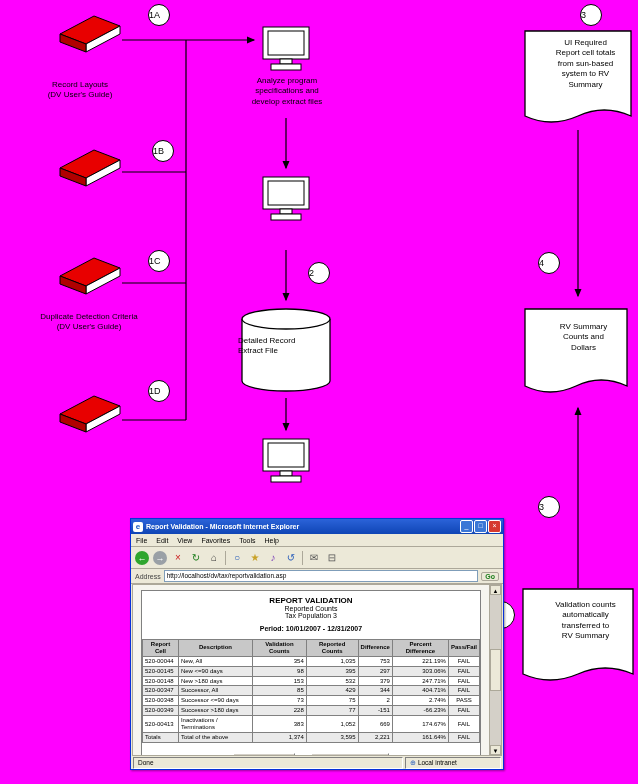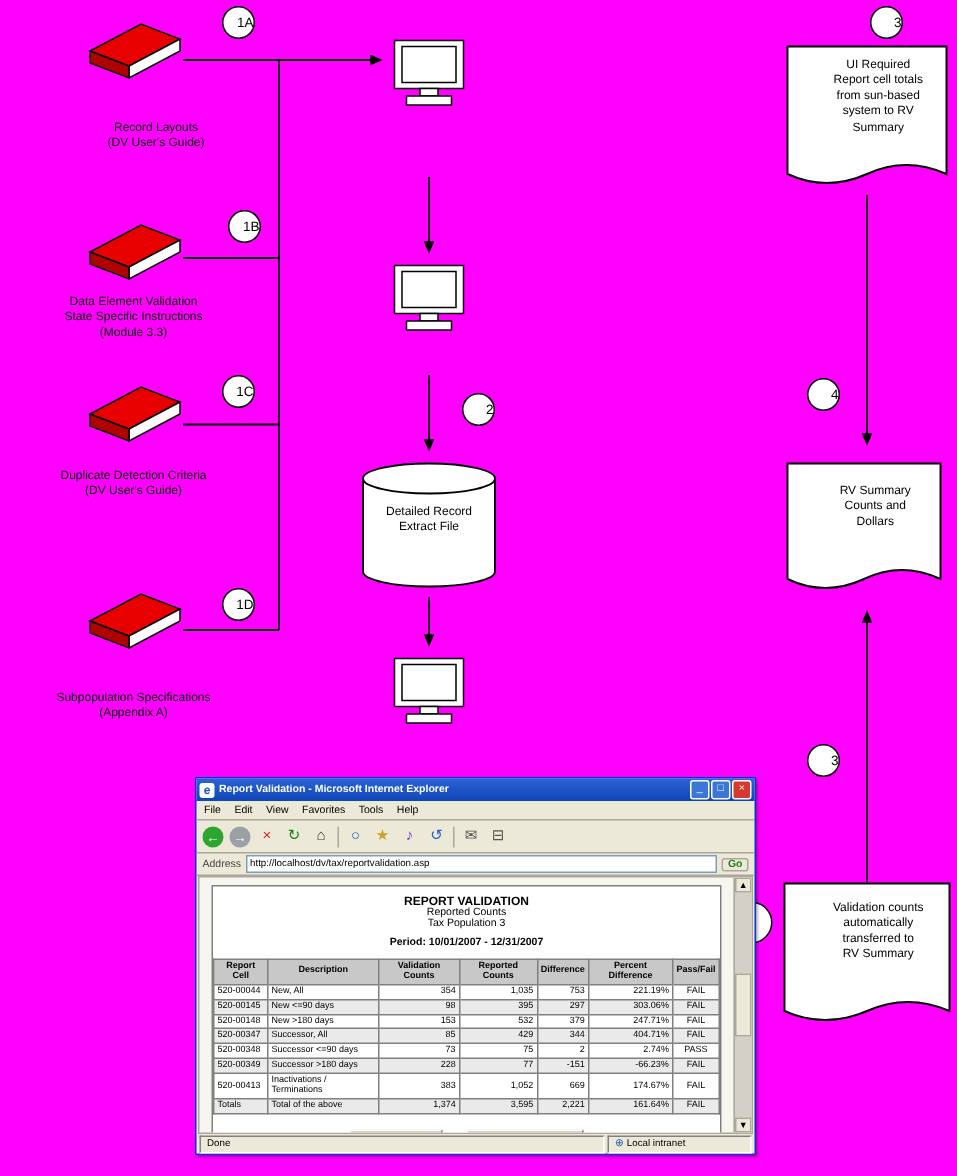--- a/index.html
+++ b/index.html
@@ -2,23 +2,23 @@
 <html><head>
 <meta charset="utf-8">
 <style>
   html,body{margin:0;padding:0;}
   .canvas{position:relative;width:638px;height:784px;background:#ff00ff;overflow:hidden;
           font-family:"Liberation Sans", sans-serif;color:#000;}
   .lines{position:absolute;left:0;top:0;z-index:0;}
   .shape{position:absolute;z-index:1;}
   .flow-label{position:absolute;z-index:1;text-align:center;font-size:8px;line-height:1.3;white-space:pre-line;}
   .circle{position:absolute;z-index:1;width:20px;height:20px;border:1.5px solid #000;border-radius:50%;
-          background:#fff;text-align:right;line-height:20px;font-size:9px;}
+          background:#fff;text-align:left;line-height:20px;font-size:9px;}
   .cylinder{position:absolute;z-index:1;}
-  .cyl-text{position:absolute;left:0;top:30px;width:100%;text-align:center;font-size:8px;line-height:1.3;white-space:pre-line;}
+  .cyl-text{position:absolute;left:0;top:30px;width:100%;font-size:8px;line-height:1.3;white-space:pre-line;}
   .doc{position:absolute;z-index:1;padding-left:15px;}
   .doc svg{position:absolute;left:0;top:0;}
   .doc-text{position:absolute;left:0;top:8px;width:100%;text-align:center;font-size:8px;line-height:1.3;white-space:pre-line;}
 
   
   .browser{position:absolute;left:130px;top:518px;width:372px;height:250px;z-index:2;
            background:#ece9d8;border:1px solid #0831d9;box-shadow:1px 1px 2px rgba(0,0,0,.4);
            display:flex;flex-direction:column;font-size:7px;}
   .titlebar{height:15px;background:linear-gradient(180deg,#2b63d9,#0f45b5);display:flex;align-items:center;
             padding:0 2px;color:#fff;flex:0 0 auto;}
@@ -118,48 +118,46 @@
       </svg>
   </div>
   <div class="shape" style="left:58px;top:392px">
     <svg width="64" height="52" viewBox="0 0 64 52">
         <polygon points="2,22 36,4 62,14 28,32" fill="#e80000" stroke="#000"></polygon>
         <polygon points="28,32 62,14 62,22 28,40" fill="#fff" stroke="#000"></polygon>
         <polygon points="2,22 28,32 28,40 2,30" fill="#b00000" stroke="#000"></polygon>
       </svg>
   </div>
 
-  <div class="flow-label" style="left:24px;top:80px;width:160px">Record Layouts
+  <div class="flow-label" style="left:0;top:80px;width:160px">Record Layouts
 (DV User's Guide)</div>
-  <div class="flow-label" style="left:4px;top:196px;width:170px">Data Element Validation
-State Specific Instructions
-(Module 3.3)</div>
   <div class="flow-label" style="left:4px;top:312px;width:170px">Duplicate Detection Criteria
 (DV User's Guide)</div>
-  <div class="flow-label" style="left:4px;top:460px;width:170px">Subpopulation Specifications
-(Appendix A)</div>
 
   <div class="circle" style="left:148px;top:4px">1A</div>
   <div class="circle" style="left:152px;top:140px">1B</div>
   <div class="circle" style="left:148px;top:250px">1C</div>
-  <div class="circle" style="left:148px;top:392px">1D</div>
+  <div class="circle" style="left:148px;top:380px">1D</div>
   <div class="circle" style="left:308px;top:262px">2</div>
   <div class="circle" style="left:580px;top:4px">3</div>
   <div class="circle" style="left:538px;top:252px">4</div>
   <div class="circle" style="left:538px;top:496px">3</div>
   <div class="circle" style="left:487px;top:601px;width:26px;height:26px;z-index:1"></div>
 
   <div class="shape" style="left:262px;top:26px">
     <svg width="48" height="46" viewBox="0 0 48 46">
         <rect x="1" y="1" width="46" height="32" fill="#fff" stroke="#000"></rect>
         <rect x="6" y="5" width="36" height="24" fill="#fff" stroke="#000"></rect>
         <rect x="18" y="33" width="12" height="5" fill="#fff" stroke="#000"></rect>
         <rect x="9" y="38" width="30" height="6" fill="#fff" stroke="#000"></rect>
       </svg>
   </div>
+  <div class="flow-label" style="left:222px;top:76px;width:130px">Analyze program
+specifications and
+develop extract files</div>
 
   <div class="shape" style="left:262px;top:176px">
     <svg width="48" height="46" viewBox="0 0 48 46">
         <rect x="1" y="1" width="46" height="32" fill="#fff" stroke="#000"></rect>
         <rect x="6" y="5" width="36" height="24" fill="#fff" stroke="#000"></rect>
         <rect x="18" y="33" width="12" height="5" fill="#fff" stroke="#000"></rect>
         <rect x="9" y="38" width="30" height="6" fill="#fff" stroke="#000"></rect>
       </svg>
   </div>
 

